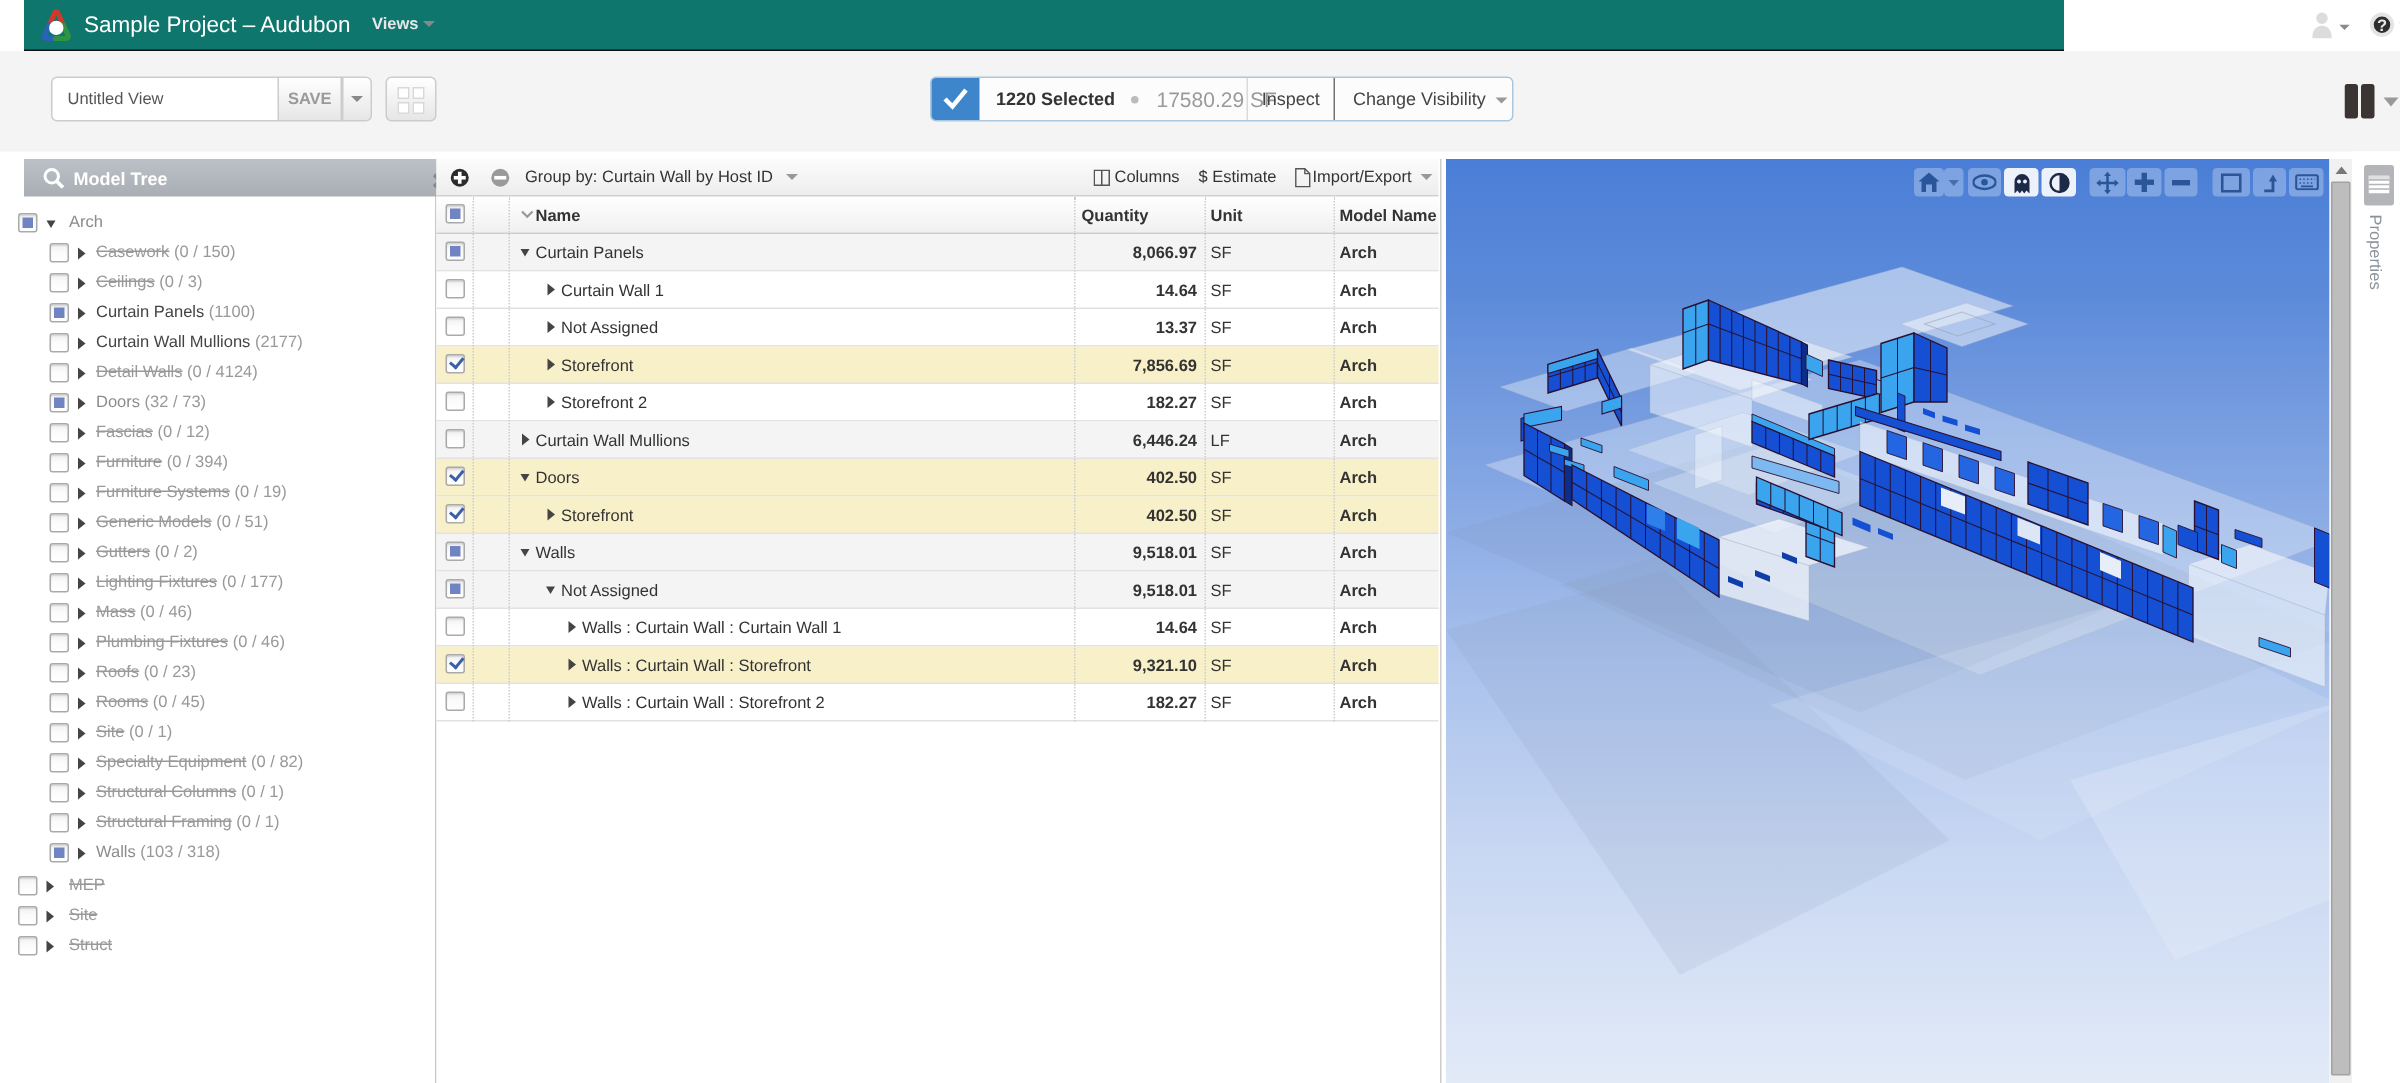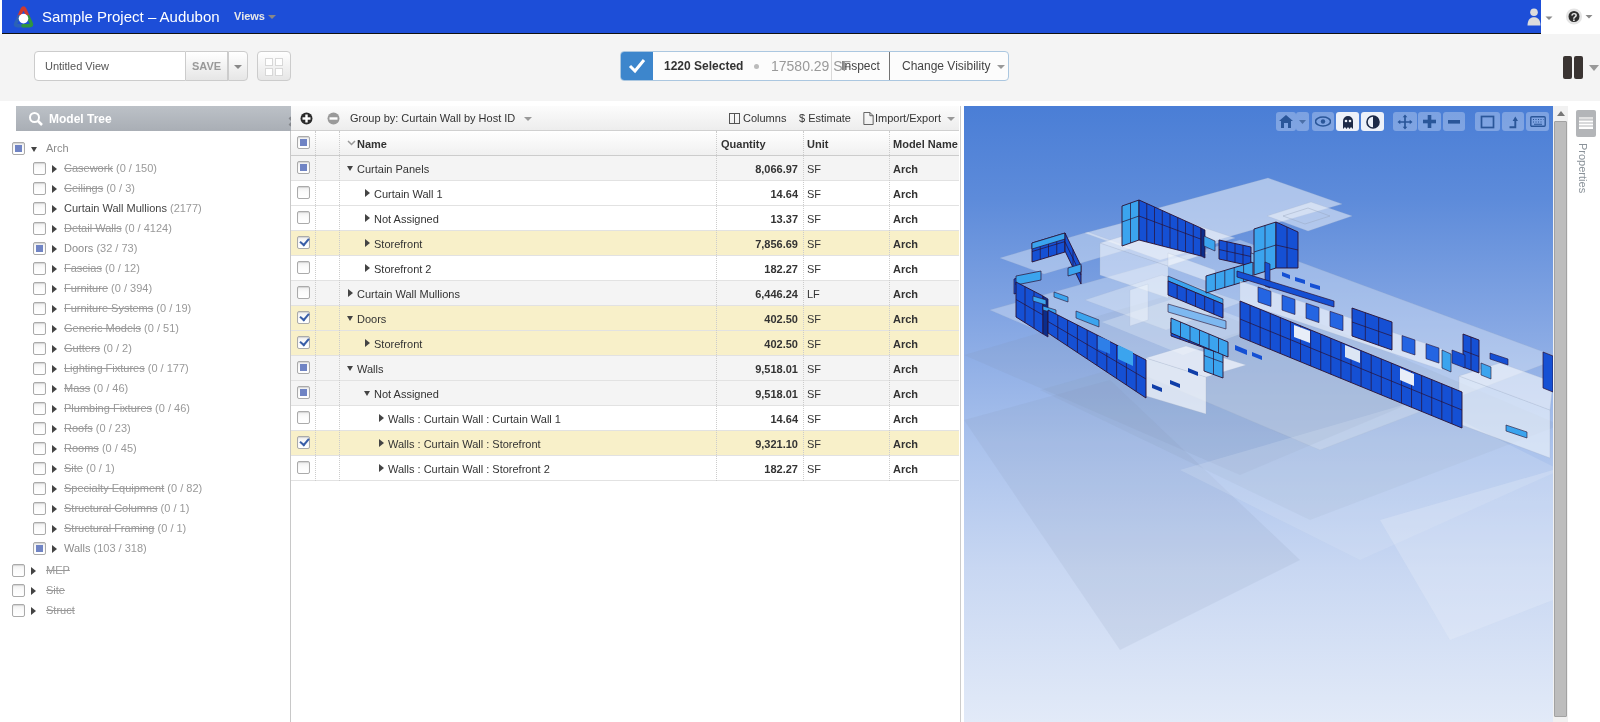--- a/index.html
+++ b/index.html
@@ -1,20 +1,20 @@
 <!DOCTYPE html>
 <html><head>
 <meta charset="utf-8">
 <style>
 * { margin:0; padding:0; box-sizing:border-box; }
 html,body { width:1600px; height:722px; overflow:hidden; background:#fff;
   font-family:"Liberation Sans", sans-serif; }
 
 
-#topbar { position:absolute; left:2px; top:0; width:1539px; height:34px; background:#1d4ed8; border-bottom:1px solid #111; box-sizing:border-box; }
+#topbar { position:absolute; left:16px; top:0; width:1360px; height:34px; background:#0f766e; border-bottom:1px solid #111; box-sizing:border-box; }
 #logo { position:absolute; left:9px; top:4px; }
 #title { position:absolute; left:40px; top:8px; color:#fff; font-size:15px; }
 #views { position:absolute; left:232px; top:10px; color:#e8e8e8; font-size:11px; font-weight:bold; }
 .carD { display:inline-block; width:0; height:0; border-left:4px solid transparent; border-right:4px solid transparent; border-top:4px solid #888; vertical-align:middle; }
 #userico { position:absolute; left:1525px; top:8px; }
 #helpico { position:absolute; left:1563px; top:7px; }
 
 
 #bar2 { position:absolute; left:0; top:34px; width:1600px; height:67px; background:#f4f4f4; }
 #uinput { position:absolute; left:34px; top:17px; width:152px; height:30px; background:#fff; border:1px solid #ccc; border-radius:4px 0 0 4px; color:#555; font-size:11px; line-height:28px; padding-left:10px; }
@@ -166,20 +166,25 @@
       </div>
       <div class="trow">
         <span class="cb"></span>
         <span class="car carR"></span>
         <span class="tlabel"><span class="strike">Casework</span> <span class="cnt">(0 / 150)</span></span>
       </div>
       <div class="trow">
         <span class="cb"></span>
         <span class="car carR"></span>
         <span class="tlabel"><span class="strike">Ceilings</span> <span class="cnt">(0 / 3)</span></span>
+      </div>
+      <div class="trow">
+        <span class="cb ind"></span>
+        <span class="car carR"></span>
+        <span class="tlabel"><span class="">Curtain Panels</span> <span class="cnt">(1100)</span></span>
       </div>
       <div class="trow">
         <span class="cb"></span>
         <span class="car carR"></span>
         <span class="tlabel"><span class="">Curtain Wall Mullions</span> <span class="cnt">(2177)</span></span>
       </div>
       <div class="trow">
         <span class="cb"></span>
         <span class="car carR"></span>
         <span class="tlabel"><span class="strike">Detail Walls</span> <span class="cnt">(0 / 4124)</span></span>

